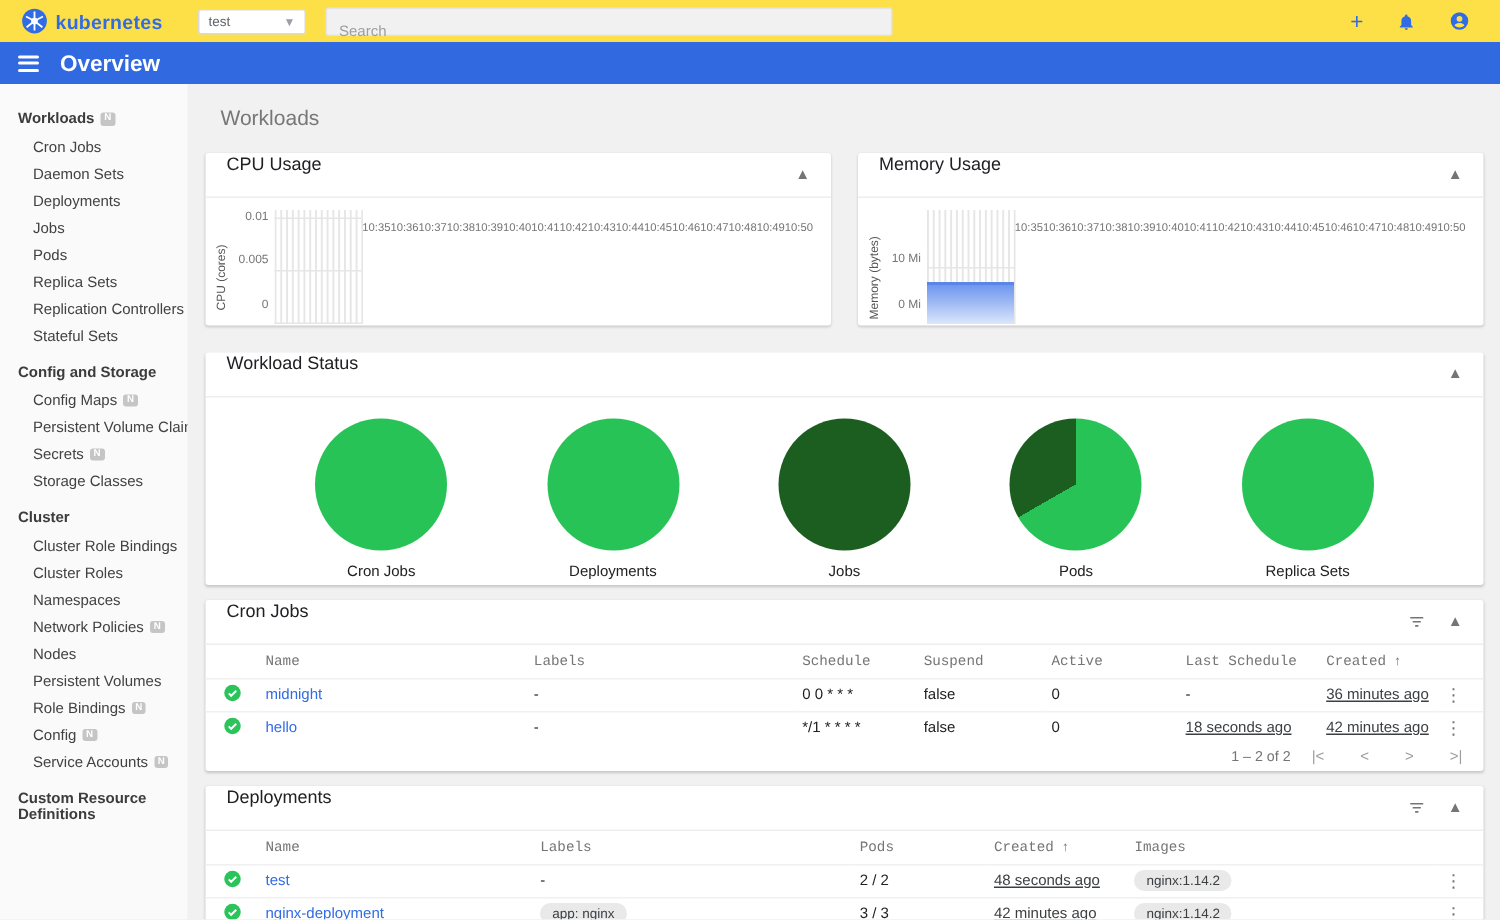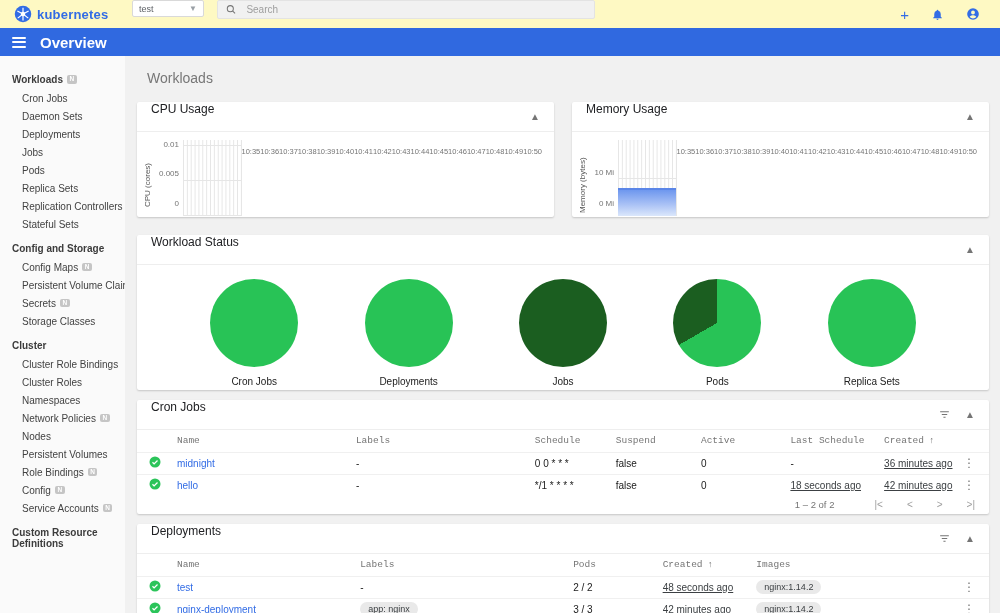--- a/index.html
+++ b/index.html
@@ -1,28 +1,28 @@
 <!DOCTYPE html>
 <html><head>
 <meta charset="utf-8">
 <style>
   * { box-sizing: border-box; margin: 0; padding: 0; }
   html,body { width:1000px; height:613px; overflow:hidden; background:#f1f1f1;
     font-family:"Liberation Sans", sans-serif; }
 
   
-  .topbar { height:28px; background:#fef9c3; display:flex; padding:0 14px; }
+  .topbar { height:28px; background:#fde047; display:flex; align-items:center; padding:0 14px; }
   .brand { display:flex; align-items:center; gap:5px; width:110px; }
   .brand-name { color:#326ce5; font-size:13px; font-weight:bold; letter-spacing:.2px; }
   .ns-select { width:72px; height:17px; border:1px solid #d9d9d9; border-radius:2px;
     display:flex; align-items:center; justify-content:space-between; padding:0 6px;
     font-size:9px; color:#5f6368; margin-left:8px; background:#fff; cursor:pointer;}
   .ns-caret { font-size:8px; color:#9aa0a6; }
   .searchbox { width:378px; height:19px; background:#f1f1f1; border:1px solid #e3e3e3;
-    border-radius:2px; margin-left:13px; display:flex; align-items:center; padding:0 8px; gap:10px;}
+    border-radius:2px; margin-left:13px; display:flex; align-items:center; padding:0 8px; gap:10px;flex-direction:column;}
   .searchbox input { border:none; outline:none; background:transparent; font-size:10px;
     color:#333; width:100%; font-family:"Liberation Sans",sans-serif;}
   .searchbox input::placeholder { color:#9e9e9e; }
   .topbar-actions { margin-left:auto; display:flex; align-items:center; gap:22px; padding-right:6px;}
   .topbar-actions .act { color:#326ce5; cursor:pointer; display:flex; align-items:center; }
   .plus-glyph { font-size:15px; line-height:1; color:#326ce5; }
 
   
   .bluebar { height:28px; background:#3069e0; display:flex; align-items:center; padding:0 12px; gap:14px; }
   .hamburger { width:14px; display:flex; flex-direction:column; gap:2.5px; cursor:pointer;}
@@ -86,21 +86,21 @@
   td { font-size:10px; color:#212121; height:22px; border-bottom:1px solid #f0f0f0; padding:0 4px;}
   tr:last-child td { border-bottom:none; }
   .tbl-rows td { border-bottom:1px solid #f0f0f0; }
   .c-icon { text-align:center; }
   a.res-link { color:#326ce5; text-decoration:none; cursor:pointer; }
   .u { text-decoration:underline; color:#3c4043; cursor:default;}
   .chip { background:#e9e9e9; border-radius:9px; padding:2px 8px; font-size:9px; color:#3c4043;
     display:inline-block; }
   .kebab { color:#757575; font-size:12px; cursor:pointer; letter-spacing:0; }
   .sort-arrow { color:#757575; font-size:9px; margin-left:5px;}
-  .pag-row { display:flex; align-items:center; justify-content:flex-end; gap:40px;
+  .pag-row { display:flex; align-items:center; justify-content:flex-end; gap:14px;
     height:18px; padding:0 14px 2px 0; font-size:9.5px; color:#757575; }
   .pag-btns { display:flex; gap:24px; color:#9e9e9e; font-size:10px; }
   .pag-btns span { cursor:pointer; }
 </style>
 </head>
 <body>
 
 <div class="topbar">
   <div class="brand">
     <svg width="18" height="18" viewBox="0 0 24 24">

